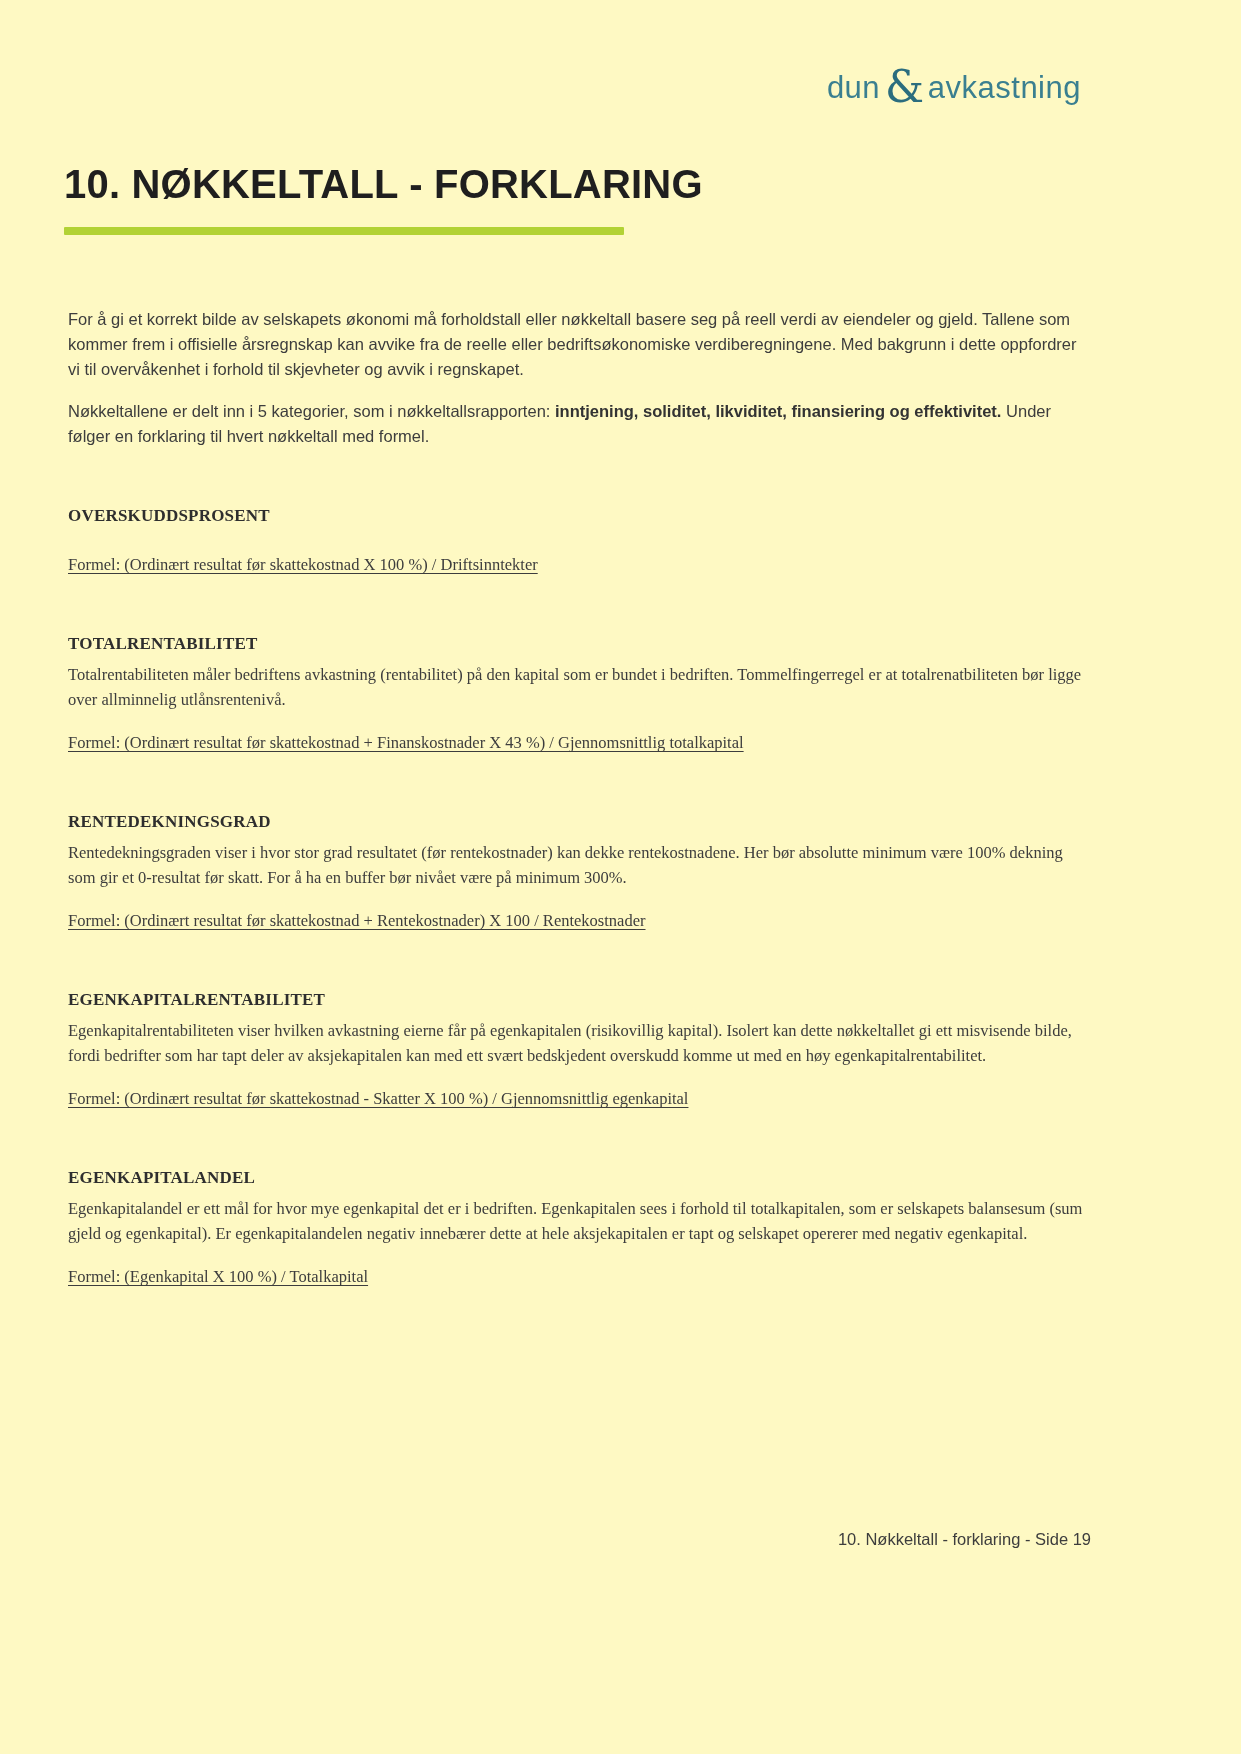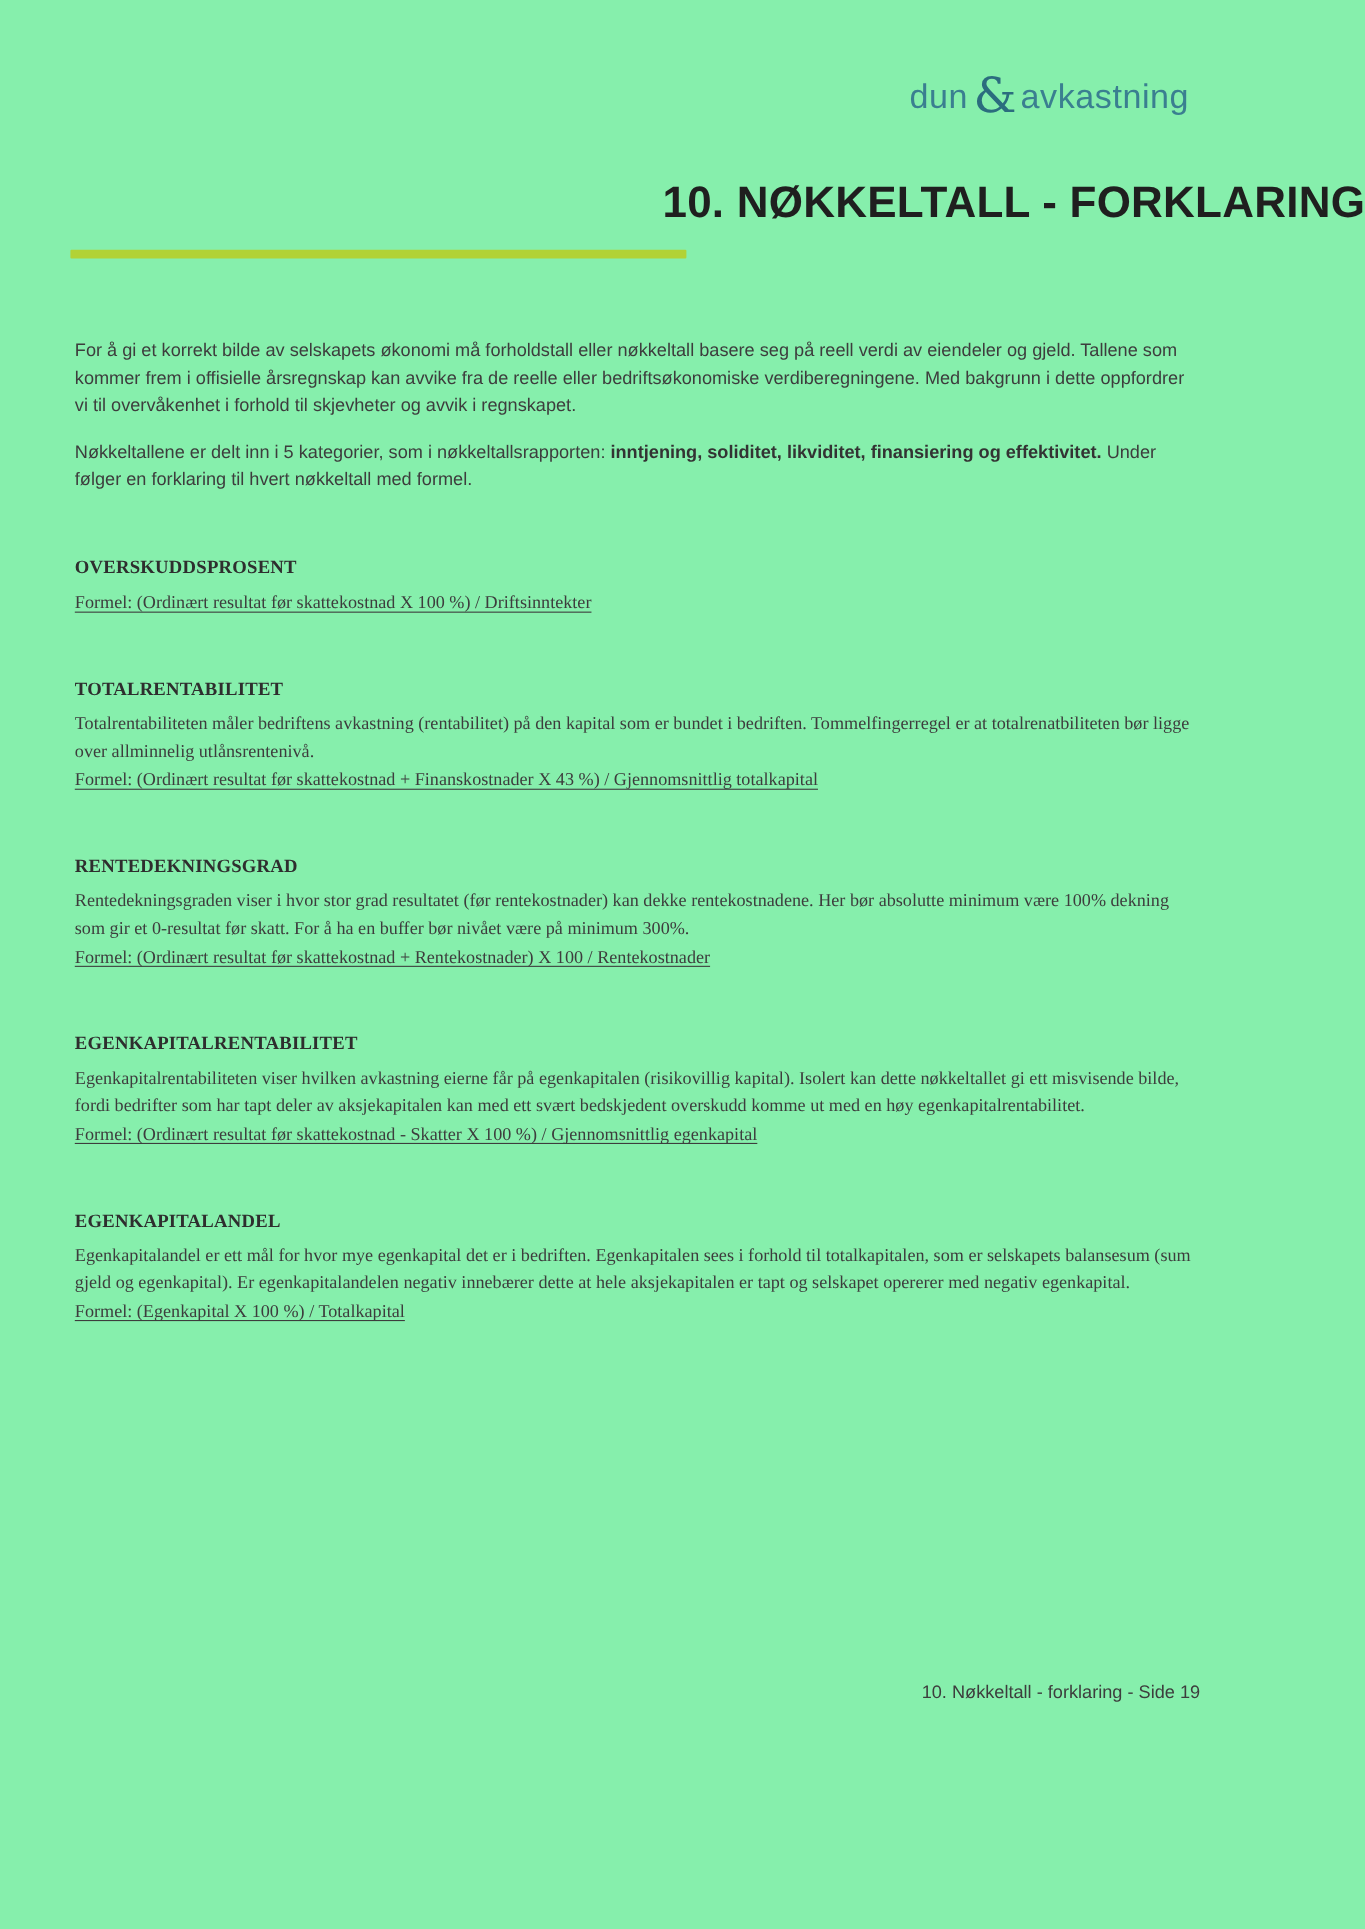--- a/index.html
+++ b/index.html
@@ -1,20 +1,20 @@
 <!DOCTYPE html>
 <html lang="no"><head>
 <meta charset="utf-8">
 <style>
   * { margin:0; padding:0; box-sizing:border-box; }
   html, body { background:#e8e8e8; }
   .page {
     width:1241px; height:1754px;
     margin:0 auto;
-    background:#86efac;
+    background:#fef9c3;
     position:relative;
     font-family:"Liberation Sans", sans-serif;
     color:#3d3d3d;
     overflow:hidden;
   }
   
   .logo {
     position:absolute;
     top:70px; right:160px;
     display:flex; align-items:baseline;
@@ -33,21 +33,20 @@
     position:relative; top:4px;
   }
   
   .title {
     margin:162px 0 0 64px;
     font-size:40px;
     font-weight:800;
     letter-spacing:0.2px;
     color:#1f1f1f;
     font-family:"Liberation Sans", sans-serif;
-    text-align:right;
   }
   .title-bar {
     margin:20px 0 0 64px;
     width:560px; height:8px;
     border-radius:1px;
   }
   
   .content {
     margin:72px 148px 0 68px;
     font-size:16.5px;
@@ -61,21 +60,21 @@
     font-weight:700;
     color:#2e2e2e;
     letter-spacing:0.2px;
     margin-bottom:5px;
   }
   .section-body { margin:0; }
   .formula {
     text-decoration:underline;
     text-underline-offset:3px;
     display:inline-block;
-    margin-top:1px;
+    margin-top:18px;
   }
   
   .footer {
     position:absolute;
     top:1506px;
     right:150px;
     font-size:16.5px;
     color:#3d3d3d;
     margin-top:24px;
   }

